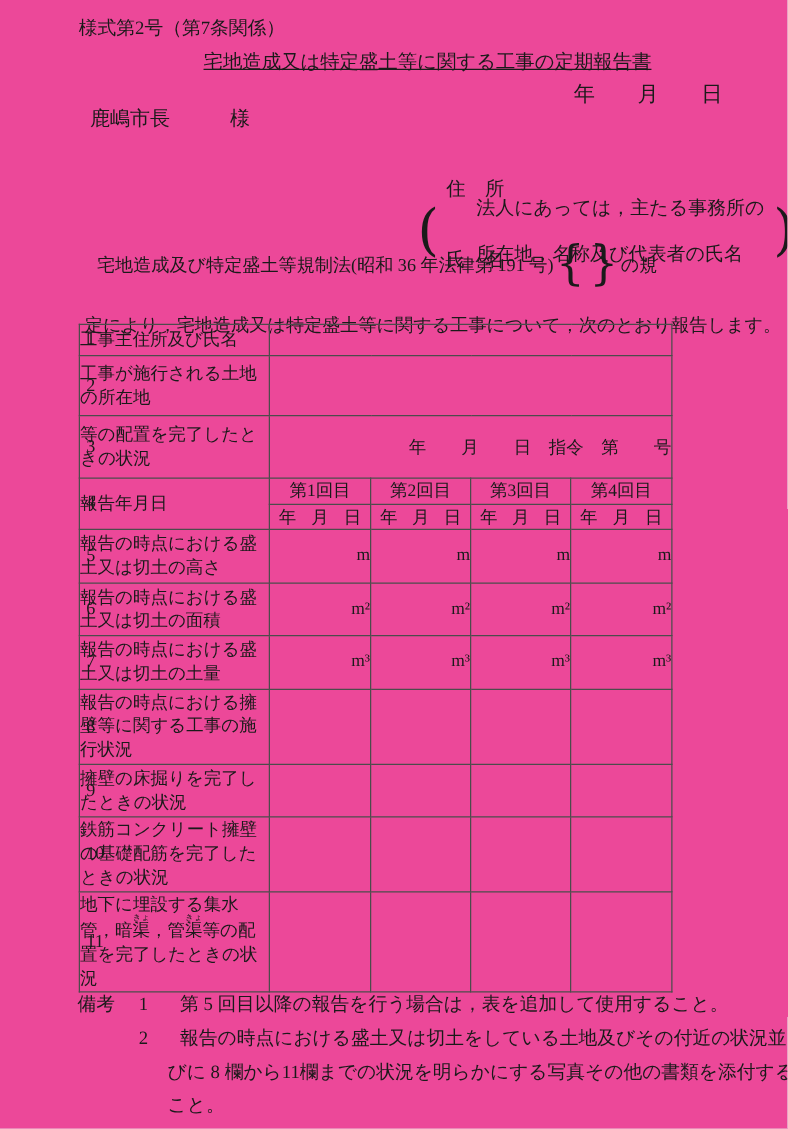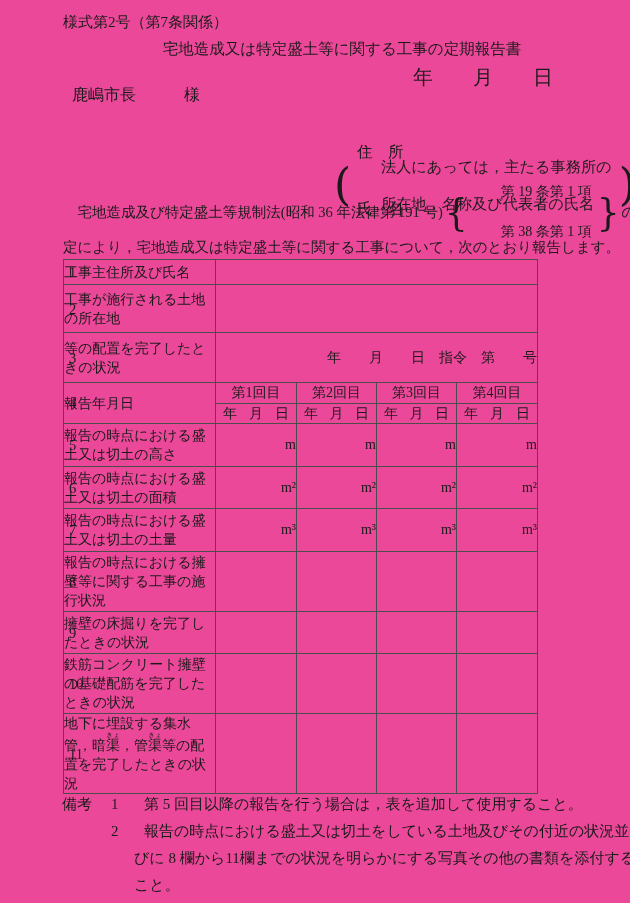--- a/index.html
+++ b/index.html
@@ -3,32 +3,32 @@
 <meta charset="utf-8">
 <style>
   html,body{margin:0;padding:0;background:#e8e8e8;}
   .page{
     position:relative;width:630px;height:903px;margin:0 auto;
     background:#ec4899;color:#1a1a1a;overflow:hidden;
     font-family:"Liberation Serif","DejaVu Serif",serif;
   }
   .abs{position:absolute;}
   .form-number{left:63px;top:13px;font-size:15px;white-space:pre;}
-  .doc-title{left:0;right:0;top:39px;text-align:center;padding-left:54px;font-size:15.5px;white-space:pre;}
-  .date-line{left:0;right:0;top:64px;text-align:right;padding-right:77px;font-size:20px;white-space:pre;}
+  .doc-title{left:0;right:0;top:39px;text-align:center;padding-left:54px;font-size:15.5px;white-space:pre;text-decoration:underline;}
+  .date-line{left:0;right:0;top:64px;text-align:right;padding-right:52px;font-size:17px;white-space:pre;}
   .addressee{left:72px;top:85px;font-size:16px;white-space:pre;}
   .address-block{left:357px;top:104px;font-size:15.5px;line-height:19px;white-space:pre;}
   .corp-note{left:334px;top:139px;display:flex;align-items:center;}
   .corp-paren{font-size:44px;line-height:42px;font-weight:400;font-family:"DejaVu Serif",serif;transform:scaleY(1.02);}
   .corp-lines{font-size:15.2px;line-height:18.5px;margin:0 7px;white-space:pre;}
   .law{left:63px;top:189px;width:562px;font-size:14.5px;}
   .law-line1{display:flex;align-items:center;height:46px;white-space:pre;}
   .law-brace{font-size:36px;font-family:"DejaVu Serif",serif;line-height:44px;margin:0 2px;transform:scaleY(1.05);}
   .law-clauses{font-size:14px;line-height:20px;padding:0 3px;white-space:pre;}
-  .law-line2{margin-top:3px;white-space:pre-wrap;}
+  .law-line2{margin-top:16px;white-space:pre-wrap;text-align:right;}
   table.report-table{border-collapse:collapse;table-layout:fixed;width:474px;position:absolute;left:63px;top:259px;}
   table.report-table td{border:1px solid #4c4c4c;padding:0;vertical-align:middle;font-size:14px;overflow:hidden;}
   td.label-cell{position:relative;padding:2px 1px 2px 26px;}
   .row-no{position:absolute;left:0;top:50%;transform:translateY(-50%);width:24px;padding-left:5px;font-size:14.5px;box-sizing:border-box;}
   .row-label{display:block;line-height:19px;letter-spacing:0;}
   td.value-cell{text-align:right;font-size:14.5px;white-space:pre;}
   td.hdr-cell{text-align:center;font-size:14px;}
   .ymd{display:flex;justify-content:space-between;padding:0 7px;font-size:14px;}
   td.unit-cell{text-align:right;padding-right:6px;font-size:14px;}
   ruby rt{font-size:6.5px;line-height:2px;}
@@ -62,24 +62,20 @@
       <span>法人にあっては，主たる事務所の</span><br>
       <span>所在地，名称及び代表者の氏名</span>
     </span>
     <span class="corp-paren">)</span>
   </div>
 
   <div class="abs law">
     <div class="law-line1">
       <span>　宅地造成及び特定盛土等規制法(昭和 36 年法律第 191 号)</span>
       <span class="law-brace">{</span>
-      <span class="law-clauses">
-        <span>第 19 条第 1 項</span><br>
-        <span>第 38 条第 1 項</span>
-      </span>
       <span class="law-brace">}</span>
       <span>の規</span>
     </div>
     <div class="law-line2">定により，宅地造成又は特定盛土等に関する工事について，次のとおり報告します。</div>
   </div>
 
   <table class="report-table">
     <colgroup>
       <col style="width:152px">
         <col style="width:81px">

